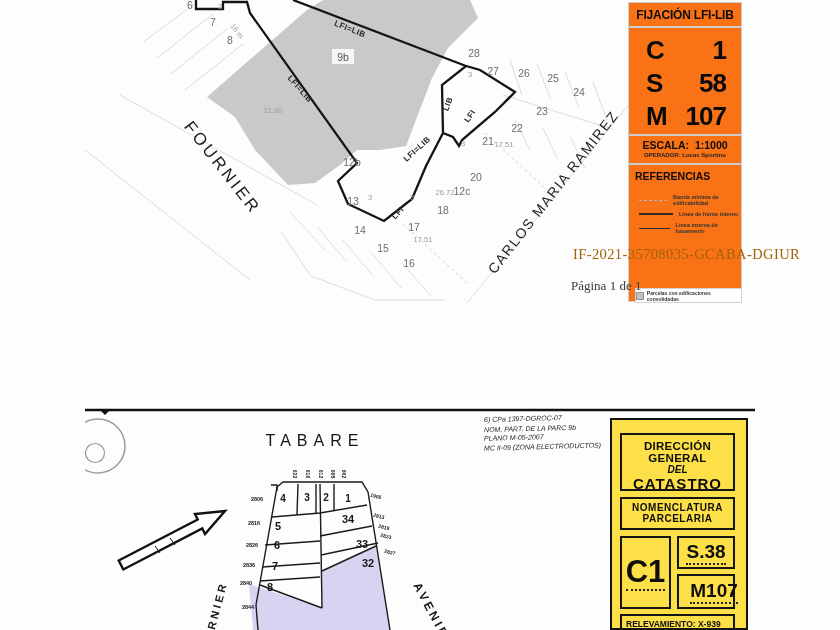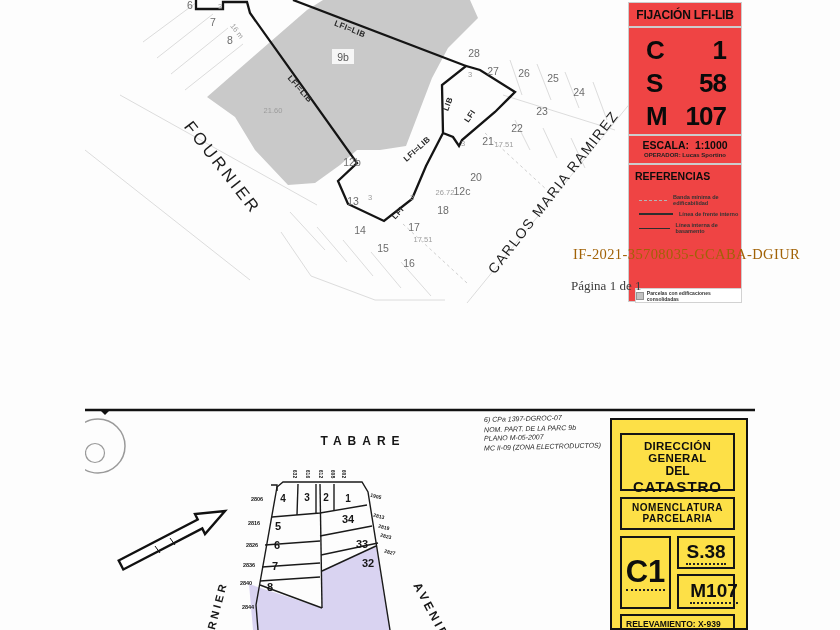--- a/index.html
+++ b/index.html
@@ -10,21 +10,21 @@
   #topmap{left:85px;top:0;width:543px;height:303px;}
   #topmap .lb{position:absolute;transform:translate(-50%,-50%);white-space:nowrap;}
   .pn{font-size:10.5px;color:#6d6d6d;}
   .pn-chip{background:#f6f6f6;padding:0 3px;border-radius:1px;color:#565656;}
   .dim{font-size:7.5px;color:#9c9c9c;}
   .ll{font-size:8px;font-weight:bold;color:#262626;letter-spacing:.5px;}
   .street1{font-size:17px;color:#1c1c1c;letter-spacing:3px;}
   .street2{font-size:14px;color:#1c1c1c;letter-spacing:1.5px;}
   
   #column{left:628px;top:2px;width:114px;height:300px;}
-  .cbox{box-sizing:border-box;border:1px solid #cdcdcd;background:#ef4444;position:absolute;left:0;width:114px;}
+  .cbox{box-sizing:border-box;border:1px solid #cdcdcd;background:#f97316;position:absolute;left:0;width:114px;}
   .cb-title{top:0;height:25px;display:flex;align-items:center;justify-content:center;
             font-weight:bold;font-size:12px;letter-spacing:-.2px;color:#0c0c0c;}
   .cb-nom{top:25px;height:108px;padding:6px 15px 0 17px;}
   .nrow{display:flex;justify-content:space-between;font-size:26px;font-weight:800;
         line-height:33px;color:#0a0a0a;letter-spacing:-1px;}
   .cb-esc{top:133px;height:29px;text-align:center;padding-top:3px;}
   .esc1{font-size:10.5px;font-weight:bold;color:#0c0c0c;}
   .esc2{font-size:6px;font-weight:bold;color:#222;margin-top:1px;}
   .cb-ref{top:162px;height:138px;}
   .refttl{font-weight:bold;font-size:10.5px;color:#0c0c0c;margin:5px 0 0 6px;}
@@ -45,31 +45,31 @@
   #banner{left:85px;top:347px;width:670px;height:36px;background:#060606;display:flex;
           align-items:center;justify-content:center;}
   #banner span{color:#fff;font-size:16.5px;font-weight:bold;letter-spacing:1px;}
   
   #scan{left:85px;top:405px;width:670px;height:225px;overflow:hidden;background:#fdfdfd;}
   #scan .lb{position:absolute;transform:translate(-50%,-50%);white-space:nowrap;color:#161616;}
   .sn{font-size:11px;font-weight:bold;}
   .snR{font-size:10px;font-weight:bold;}
   .tiny{font-size:5.5px;font-weight:bold;color:#242424;}
   .tinyR{font-size:5px;font-weight:bold;color:#242424;}
-  .tabare{font-size:12px;font-weight:bold;letter-spacing:6px;margin-left:48px;}
+  .tabare{font-size:16px;font-weight:normal;letter-spacing:6px;}
   .hand{position:absolute;left:399px;font-style:italic;font-size:7px;color:#1f1f1f;
         transform:rotate(-1.5deg);white-space:nowrap;}
   .stname{font-weight:bold;letter-spacing:3px;}
   
   .tblock{position:absolute;left:525px;top:13px;width:138px;height:212px;box-sizing:border-box;
           border:2.5px solid #121212;background:#fde047;}
   .tb{position:absolute;box-sizing:border-box;border:2px solid #151515;text-align:center;color:#0e0e0e;}
   .tb-agency{left:8px;top:13px;width:115px;height:58px;padding-top:5px;}
   .ag1{font-size:11.5px;font-weight:bold;letter-spacing:.3px;}
-  .ag2{font-size:12px;font-weight:bold;}
+  .ag2{font-size:10px;font-weight:bold;font-style:italic;}
   .ag3{font-size:15px;font-weight:bold;letter-spacing:1px;}
   .tb-nomen{left:8px;top:77px;width:115px;height:33px;padding-top:3px;}
   .nm{font-size:10px;font-weight:bold;letter-spacing:.5px;}
   .tb-c{left:8px;top:116px;width:51px;height:73px;display:flex;align-items:center;justify-content:center;}
   .cval{font-size:31px;font-weight:800;border-bottom:2px dotted #222;line-height:34px;}
   .tb-s{left:65px;top:116px;width:58px;height:33px;display:flex;align-items:center;justify-content:center;}
   .sval{font-size:19px;font-weight:800;border-bottom:2px dotted #222;}
   .tb-m{left:65px;top:154px;width:58px;height:35px;display:flex;align-items:center;justify-content:center;padding-left:16px;}
   .tb-rel{left:8px;top:194px;width:115px;height:46px;text-align:left;padding:3px 0 0 4px;}
   .rl{font-size:8.5px;font-weight:bold;white-space:nowrap;}

